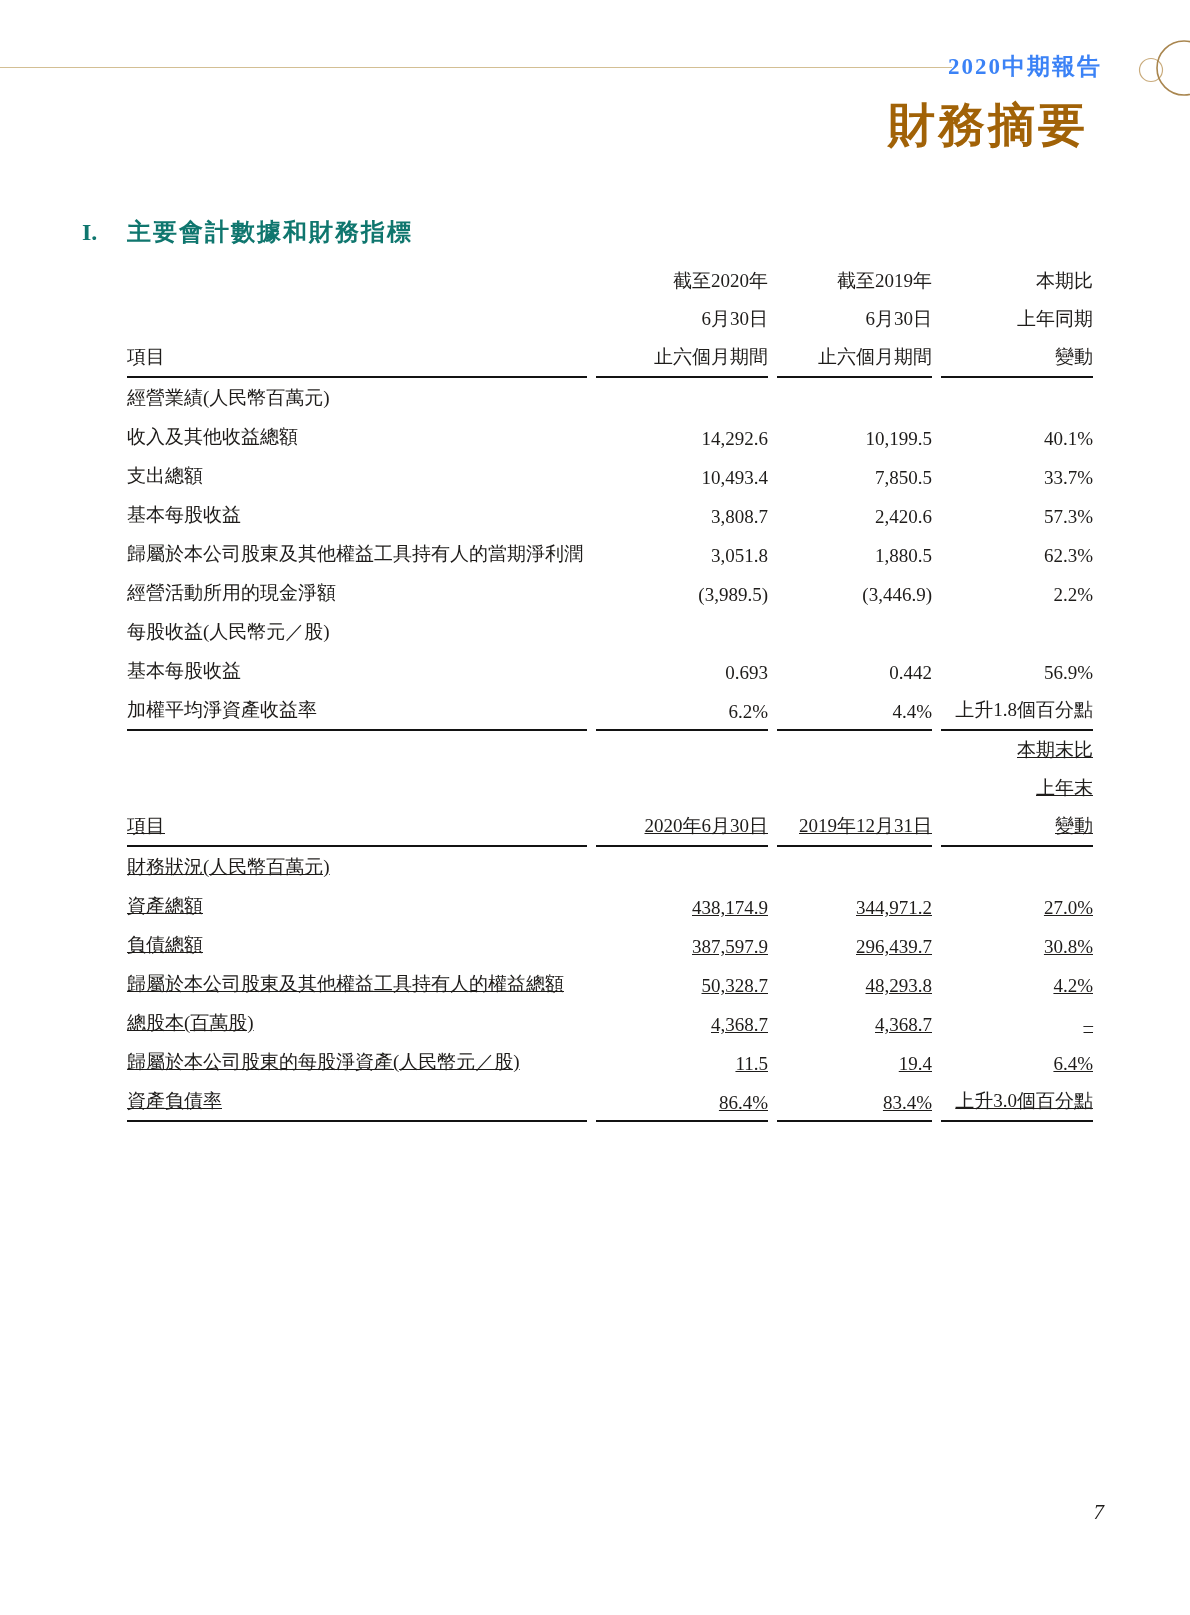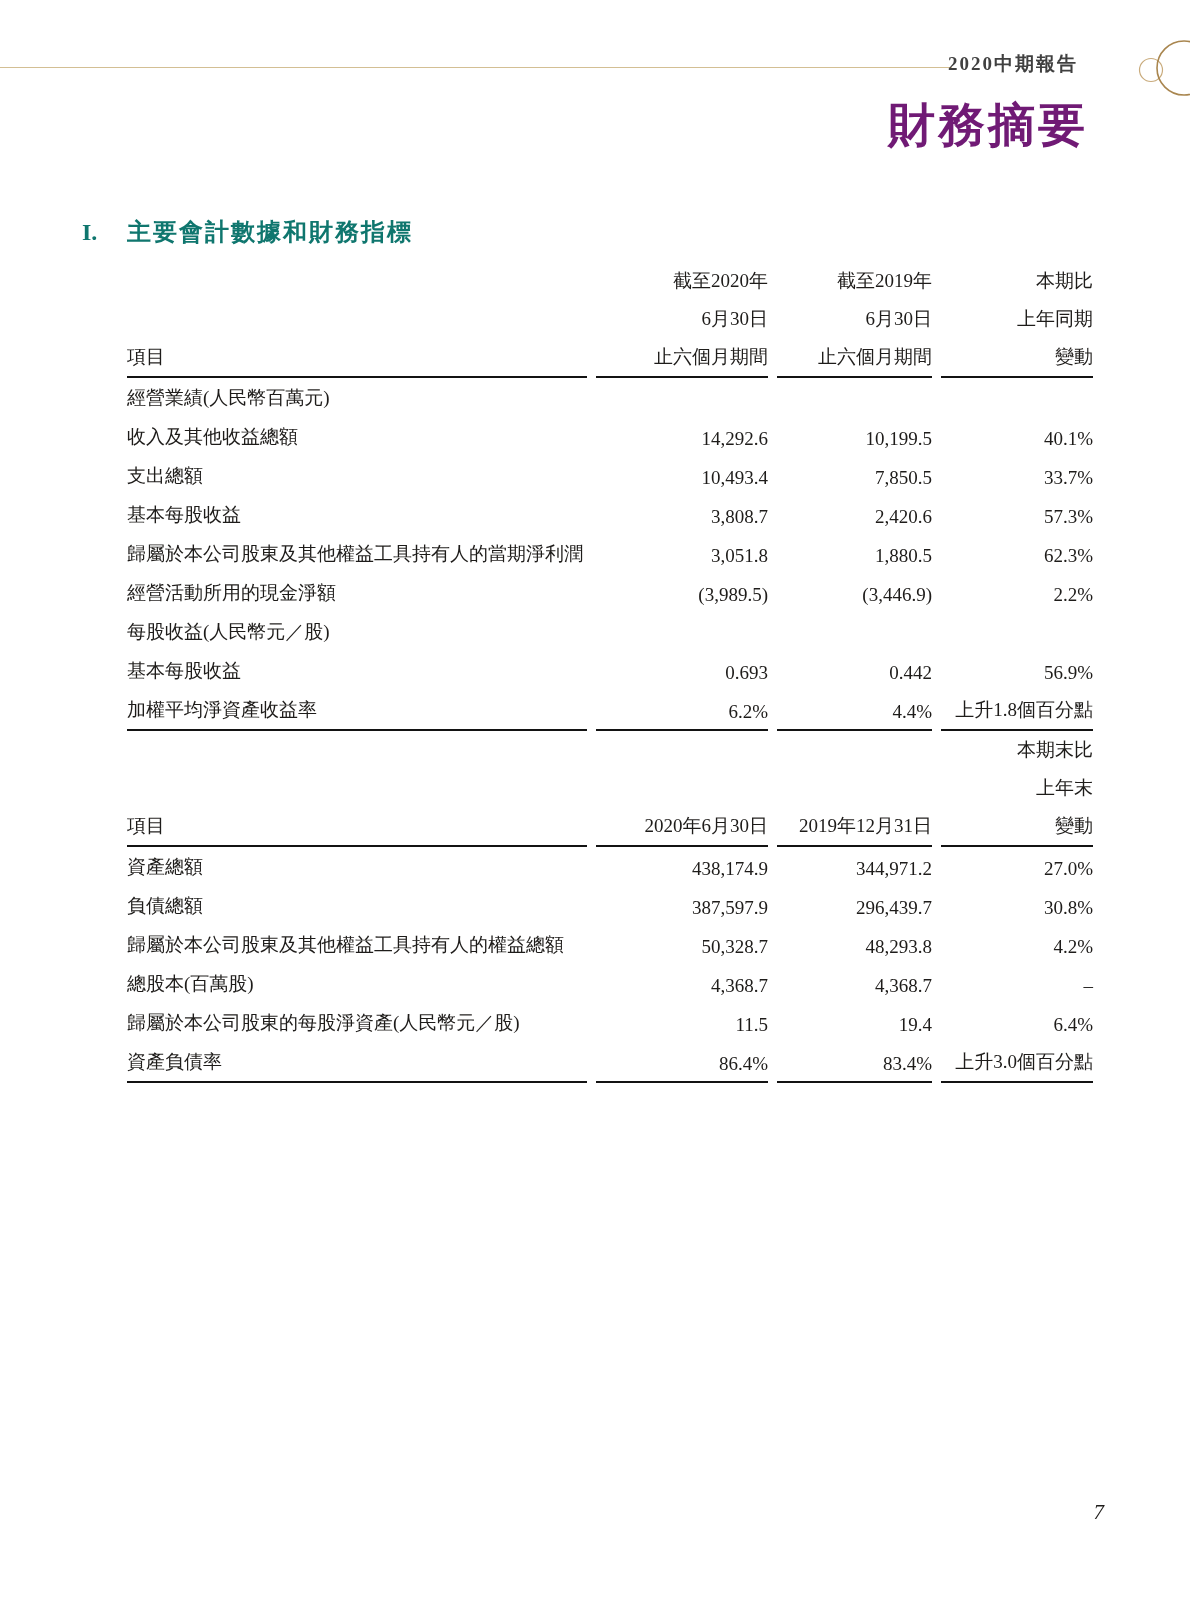--- a/index.html
+++ b/index.html
@@ -16,38 +16,38 @@
 
   
   .header-rule {
     position: absolute;
     left: 0; top: 67px;
     width: 952px; height: 0;
     border-top: 1.5px solid #d3bf94;
   }
   .report-label {
     position: absolute;
-    top: 51px; right: 112px;
-    font-size: 19px;
+    top: 51px; right: 88px;
+    font-size: 23px;
     font-weight: bold;
-    color: #404040;
+    color: #3b82f6;
     letter-spacing: 2px;
     white-space: nowrap;
   }
   .circles {
     position: absolute;
     top: 28px; right: 0;
     width: 66px; height: 84px;
   }
   .page-title {
     position: absolute;
     top: 94px; right: 102px;
     font-size: 47px;
     font-weight: bold;
-    color: #701a75;
+    color: #a16207;
     letter-spacing: 3px;
     white-space: nowrap;
   }
 
   
   .section-heading {
     position: absolute;
     top: 216px; left: 82px;
     font-size: 24px;
     font-weight: bold;
@@ -76,21 +76,21 @@
     white-space: nowrap;
     overflow: visible;
   }
   thead th { height: 32px; vertical-align: bottom; padding-bottom: 6px !important; }
   tbody td { height: 33px; vertical-align: bottom; padding-bottom: 6px !important; }
   .c-label { text-align: left; }
   .c-num   { text-align: right; }
   .b       { font-weight: bold; }
   tr.rule-bottom th, tr.rule-bottom td { border-bottom: 2.5px solid #131313; }
   tr.spacer-top td { }
-  .tbl2 { margin-top: 22px; }
+  .tbl2 { margin-top: 22px; text-decoration: underline; }
 
   
   .page-number {
     position: absolute;
     right: 86px; top: 1500px;
     font-size: 21px;
     font-style: italic;
   }
 </style>
 </head>
@@ -218,20 +218,26 @@
           <th class="c-num b">上年末</th>
         </tr>
         <tr class="rule-bottom">
           <th class="c-label b">項目</th>
           <th class="c-num b">2020年6月30日</th>
           <th class="c-num">2019年12月31日</th>
           <th class="c-num b">變動</th>
         </tr>
       </thead>
       <tbody>
+        <tr class="spacer-top">
+          <td class="c-label b">財務狀況(人民幣百萬元)</td>
+          <td class="c-num b"></td>
+          <td class="c-num"></td>
+          <td class="c-num"></td>
+        </tr>
         <tr>
           <td class="c-label">資產總額</td>
           <td class="c-num b">438,174.9</td>
           <td class="c-num">344,971.2</td>
           <td class="c-num">27.0%</td>
         </tr>
         <tr>
           <td class="c-label">負債總額</td>
           <td class="c-num b">387,597.9</td>
           <td class="c-num">296,439.7</td>

